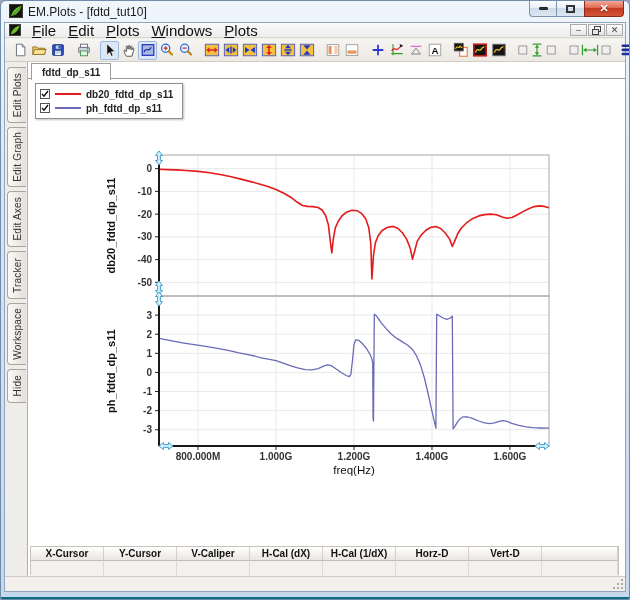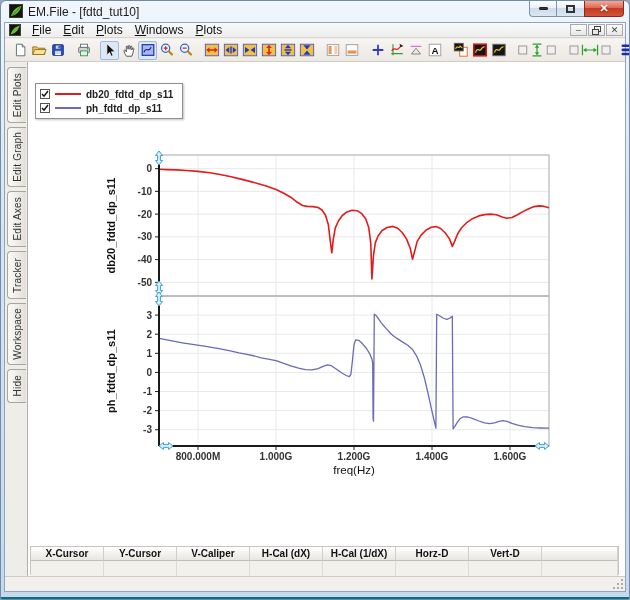--- a/index.html
+++ b/index.html
@@ -19,21 +19,21 @@
   .wbtn.close{width:40px;border-radius:0 0 4px 0;border-color:#8c2a1a;
     background:linear-gradient(#f4a79a,#e06a50 45%,#c23922 46%,#d2553a);}
   .glyph-min{width:9px;height:3px;background:#333;border:1px solid #222;border-radius:1px;}
   .glyph-max{width:9px;height:8px;border:2px solid #333;background:transparent;}
   .glyph-close{color:#fff;font-size:11px;font-weight:bold;line-height:1;text-shadow:0 1px 1px #7e1f12;}
   .body{position:absolute;left:3px;right:3px;top:21px;bottom:7px;background:#f0eeeb;border:1px solid #8fa5bc;}
   
   .menubar{position:absolute;left:0;right:0;top:0;height:15px;background:linear-gradient(#fafafa,#ededed);
     border-bottom:1px solid #d9d5cf;display:flex;align-items:center;}
   .menubar .app-icon-s{width:12px;height:12px;margin:0 5px 0 4px;}
-  .menu-item{display:inline-block;font-size:12px;color:#111;padding:7px 6px;line-height:15px;}
+  .menu-item{display:inline-block;font-size:15px;color:#111;padding:7px 6px;line-height:15px;}
   .menu-item::first-letter{text-decoration:underline;}
   .mdibtns{margin-left:auto;display:flex;gap:1px;padding-right:2px;}
   .mdibtn{width:17px;height:12px;border:1px solid #aaa;background:linear-gradient(#fcfcfc,#e6e6e6);
     display:flex;align-items:center;justify-content:center;font-size:9px;color:#444;line-height:1;}
   
   .toolbar{position:absolute;left:0;right:0;top:16px;height:23px;background:linear-gradient(#f7f5f2,#ece8e2);
     border-bottom:1px solid #d2ccc4;display:flex;align-items:center;padding-left:5px;}
   .tbtn{width:19px;height:19px;display:flex;align-items:center;justify-content:center;flex:0 0 auto;border:1px solid transparent;}
   .tbtn.active{border:1px solid #9ebadf;background:#dce8f6;border-radius:2px;}
   .tbtn.wide{width:auto;padding:0 1px;}
@@ -71,21 +71,21 @@
 <body>
 
 <div class="window">
 
   <div class="titlebar">
     <svg class="app-icon" viewBox="0 0 14 14">
       <rect x="0.5" y="0.5" width="13" height="13" fill="#14140f" stroke="#3a3a30"></rect>
       <path d="M2 12 C4.5 4.5 9 3 12.5 1.8 C10.8 8 6.8 11.5 2 12 Z" fill="#6abf2e"></path>
       <path d="M3 11.5 C6 9 9 6 11.5 2.6" stroke="#2e6f12" stroke-width="0.8" fill="none"></path>
     </svg>
-    <span class="title-text">EM.File - [fdtd_tut10]</span>
+    <span class="title-text">EM.Plots - [fdtd_tut10]</span>
     <div class="winbtns">
       <div class="wbtn min">
           <div class="glyph-min"></div>
         </div>
       <div class="wbtn max">
           <div class="glyph-max"></div>
         </div>
       <div class="wbtn close">
           <span class="glyph-close">✕</span>
         </div>
@@ -339,20 +339,25 @@
         </div>
       <div class="sidetab" style="height:62px">
           <span>Workspace</span>
         </div>
       <div class="sidetab" style="height:34px">
           <span>Hide</span>
         </div>
     </div>
 
     <div class="panel">
+      <div class="tabrow">
+        <div class="ptab">
+            <span>fdtd_dp_s11</span>
+          </div>
+      </div>
 
       <div class="legend">
         <div class="legrow">
           <span class="lcheck">
             <svg width="8" height="8" viewBox="0 0 8 8">
                 <polyline points="1,4 3,6.2 7,1" fill="none" stroke="#111" stroke-width="1.4"></polyline>
               </svg>
           </span>
           <span class="lswatch" style="background: rgb(227, 27, 27);"></span>
           <span class="llabel">db20_fdtd_dp_s11</span>

